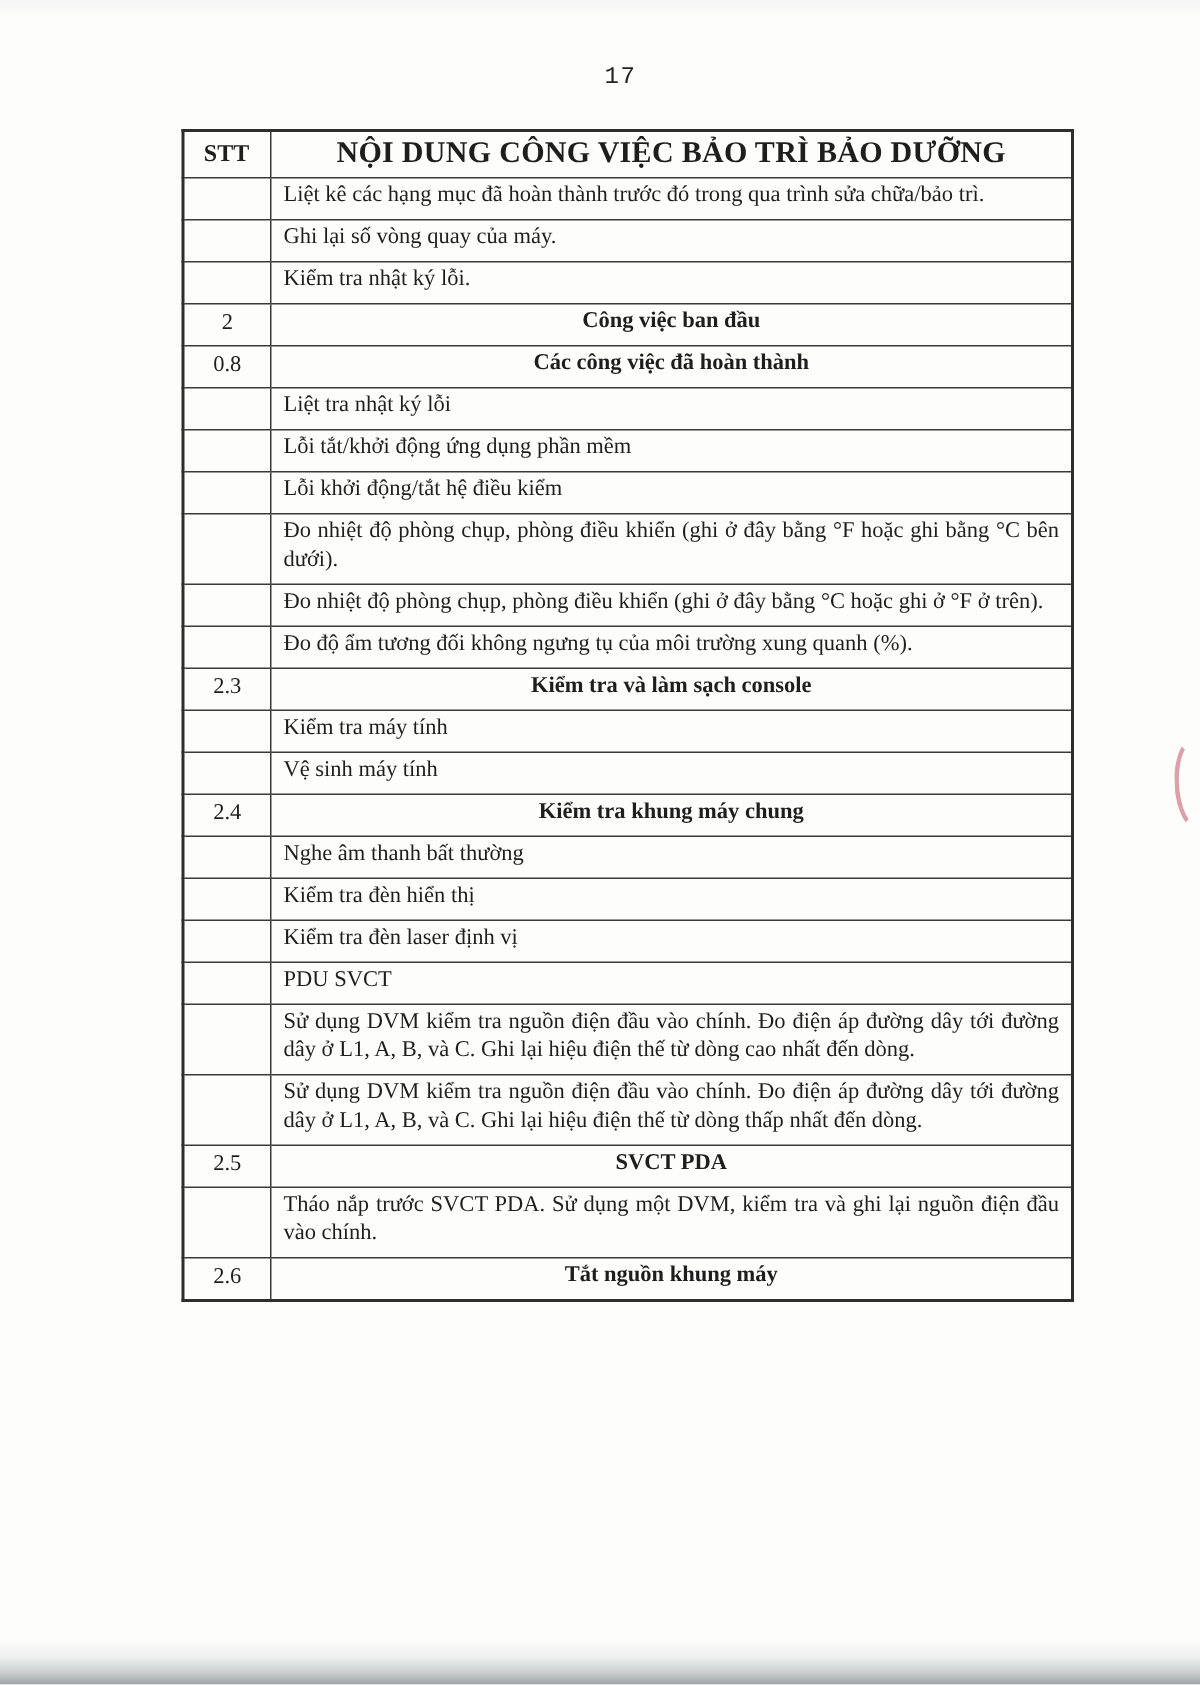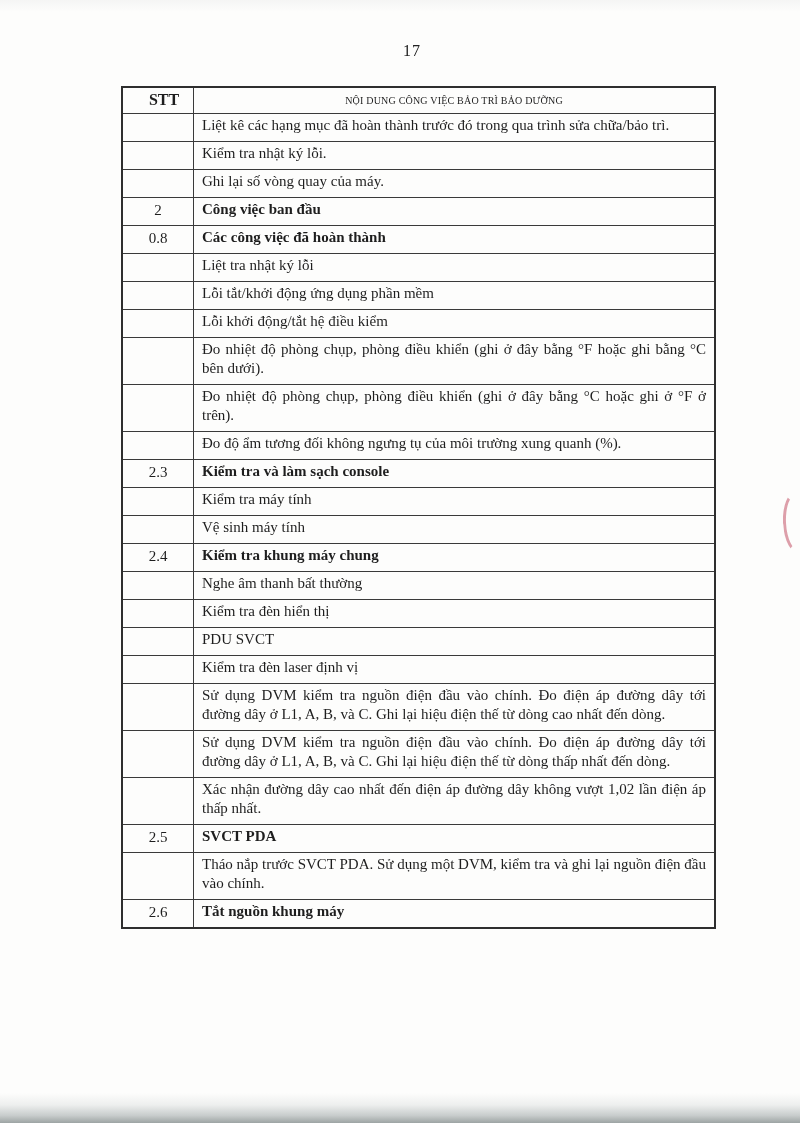--- a/index.html
+++ b/index.html
@@ -14,66 +14,67 @@
     font-family: "Liberation Serif", "DejaVu Serif", serif;
     color: #1e1e1e;
   }
   .page-number {
     position: absolute;
     top: 42px;
     left: 403px;
     font-size: 16px;
     letter-spacing: 1px;
     color: #222;
+    font-family: Liberation Mono, monospace;
   }
   table.checklist {
     position: absolute;
     left: 121px;
     top: 86px;
     width: 595px;
     border-collapse: collapse;
     table-layout: fixed;
     background: transparent;
   }
   table.checklist, table.checklist th, table.checklist td {
     border: 1px solid #3a3a3a;
   }
   table.checklist { border: 2px solid #2e2e2e; }
   th.stt-head {
     width: 54px;
     font-size: 16px;
     font-weight: bold;
     text-align: center;
-    padding: 3px 2px 4px 14px;
+    padding: 3px 2px 4px 1px;
     border-bottom-width: 2px;
   }
   th.content-head {
-    font-size: 10px;
-    font-weight: normal;
+    font-size: 20px;
+    font-weight: bold;
     letter-spacing: 0.2px;
     padding: 3px 4px 4px 4px;
     border-bottom-width: 2px;
   }
   td.stt {
     width: 54px;
     text-align: center;
     vertical-align: top;
     font-size: 15px;
     padding: 4px 2px 5px 2px;
   }
   td.content {
     vertical-align: top;
     font-size: 15px;
     line-height: 19px;
     text-align: justify;
     padding: 2px 8px 6px 8px;
   }
   tr.section td.content {
     font-weight: bold;
-    text-align: left;
+    text-align: center;
   }
   .stamp-arc {
     position: absolute;
     top: 491px;
     right: -13px;
     width: 24px;
     height: 57px;
     border: 3px solid transparent;
     border-left-color: rgba(194, 82, 102, 0.55);
     border-radius: 50%;
@@ -119,25 +120,25 @@
       </tr>
     </thead>
     <tbody>
 
     <tr>
     <td class="stt"></td>
     <td class="content">Liệt kê các hạng mục đã hoàn thành trước đó trong qua trình sửa chữa/bảo trì.</td>
   </tr>
         <tr>
     <td class="stt"></td>
+    <td class="content">Ghi lại số vòng quay của máy.</td>
+  </tr>
+        <tr>
+    <td class="stt"></td>
     <td class="content">Kiểm tra nhật ký lỗi.</td>
-  </tr>
-        <tr>
-    <td class="stt"></td>
-    <td class="content">Ghi lại số vòng quay của máy.</td>
   </tr>
         <tr class="section">
     <td class="stt">2</td>
     <td class="content">Công việc ban đầu</td>
   </tr>
         <tr class="section">
     <td class="stt">0.8</td>
     <td class="content">Các công việc đã hoàn thành</td>
   </tr>
         <tr>
@@ -183,37 +184,33 @@
         <tr>
     <td class="stt"></td>
     <td class="content">Nghe âm thanh bất thường</td>
   </tr>
         <tr>
     <td class="stt"></td>
     <td class="content">Kiểm tra đèn hiển thị</td>
   </tr>
         <tr>
     <td class="stt"></td>
+    <td class="content">Kiểm tra đèn laser định vị</td>
+  </tr>
+        <tr>
+    <td class="stt"></td>
     <td class="content">PDU SVCT</td>
   </tr>
         <tr>
     <td class="stt"></td>
-    <td class="content">Kiểm tra đèn laser định vị</td>
-  </tr>
-        <tr>
-    <td class="stt"></td>
     <td class="content">Sử dụng DVM kiểm tra nguồn điện đầu vào chính. Đo điện áp đường dây tới đường dây ở L1, A, B, và C. Ghi lại hiệu điện thế từ dòng cao nhất đến dòng.</td>
   </tr>
         <tr>
     <td class="stt"></td>
     <td class="content">Sử dụng DVM kiểm tra nguồn điện đầu vào chính. Đo điện áp đường dây tới đường dây ở L1, A, B, và C. Ghi lại hiệu điện thế từ dòng thấp nhất đến dòng.</td>
-  </tr>
-        <tr>
-    <td class="stt"></td>
-    <td class="content">Xác nhận đường dây cao nhất đến điện áp đường dây không vượt 1,02 lần điện áp thấp nhất.</td>
   </tr>
         <tr class="section">
     <td class="stt">2.5</td>
     <td class="content">SVCT PDA</td>
   </tr>
         <tr>
     <td class="stt"></td>
     <td class="content">Tháo nắp trước SVCT PDA. Sử dụng một DVM, kiểm tra và ghi lại nguồn điện đầu vào chính.</td>
   </tr>
         <tr class="section">

